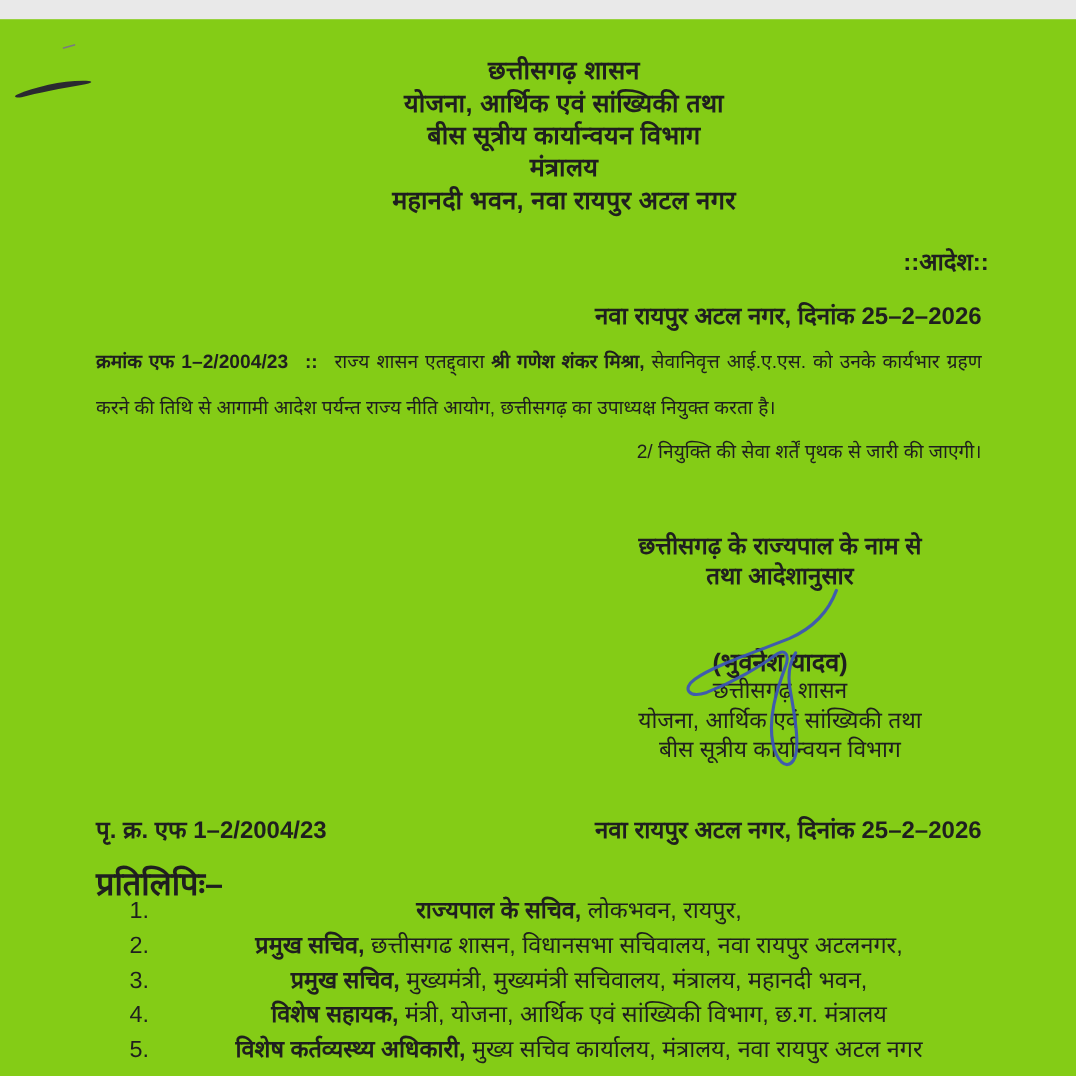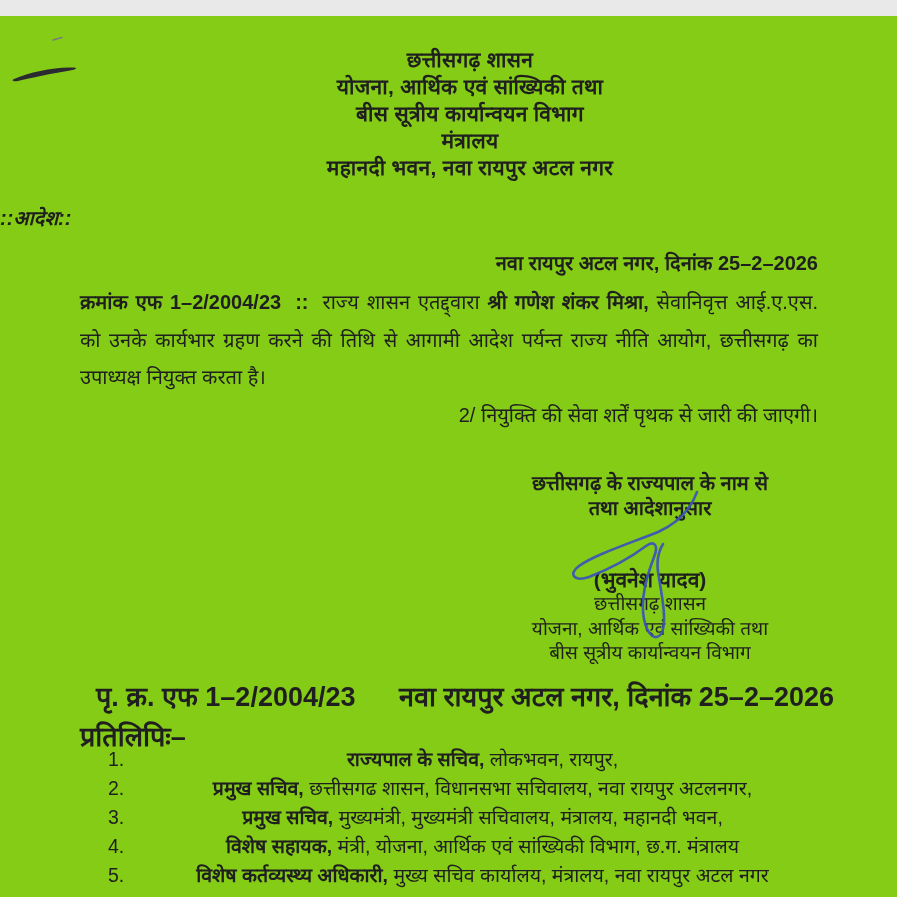--- a/index.html
+++ b/index.html
@@ -14,46 +14,46 @@
     color:#1f1f1f;
   }
   .letterhead {
     position:absolute; top:30px; left:247px; width:446px;
     text-align:center;
     font-size:21px; font-weight:700; line-height:27px;
     letter-spacing:0.3px;
   }
   .order-heading {
     position:absolute; top:188px; left:0; width:824px;
-    text-align:left; font-size:20px; font-weight:700;font-style:italic;
+    text-align:right; font-size:20px; font-weight:700;
   }
   .dateline {
     position:absolute; top:233px; right:79px;
     font-size:20px; font-weight:700;
   }
   .order-body {
     position:absolute; top:268px; left:80px; width:738px;
-    font-size:20px; line-height:37.5px;
+    font-size:16px; line-height:37.5px;
     text-align:justify;
   }
   .order-body .bold { font-weight:700; }
   .order-body .sep { margin:0 14px; font-weight:700; }
   .para2 { text-align:right; }
   .signature-block {
-    position:absolute; top:455px; left:460px; width:380px;
+    position:absolute; top:428px; left:460px; width:380px;
     text-align:center; font-size:20px; line-height:25px;
   }
   .authority { font-weight:700; }
   .signatory-name { margin-top:46px; font-size:21px; font-weight:700; line-height:25px; }
   .designation { font-size:19px; line-height:24px; margin-top:1px; }
   .org-line { font-size:19px; line-height:24.5px; }
   .endorsement {
-    position:absolute; top:661px; left:96px; width:738px;
+    position:absolute; top:661px; left:80px; width:738px;
     display:flex; justify-content:space-between;
-    font-size:27px; font-weight:700;
+    font-size:20px; font-weight:700;
   }
   .copy-heading {
     position:absolute; top:701px; left:80px;
     font-size:27px; font-weight:700;
   }
   .copy-list {
     position:absolute; top:729px; left:108px; width:704px;
     font-size:19.5px; line-height:28px;
   }
   .copy-item { display:flex; margin-bottom:1px; }

